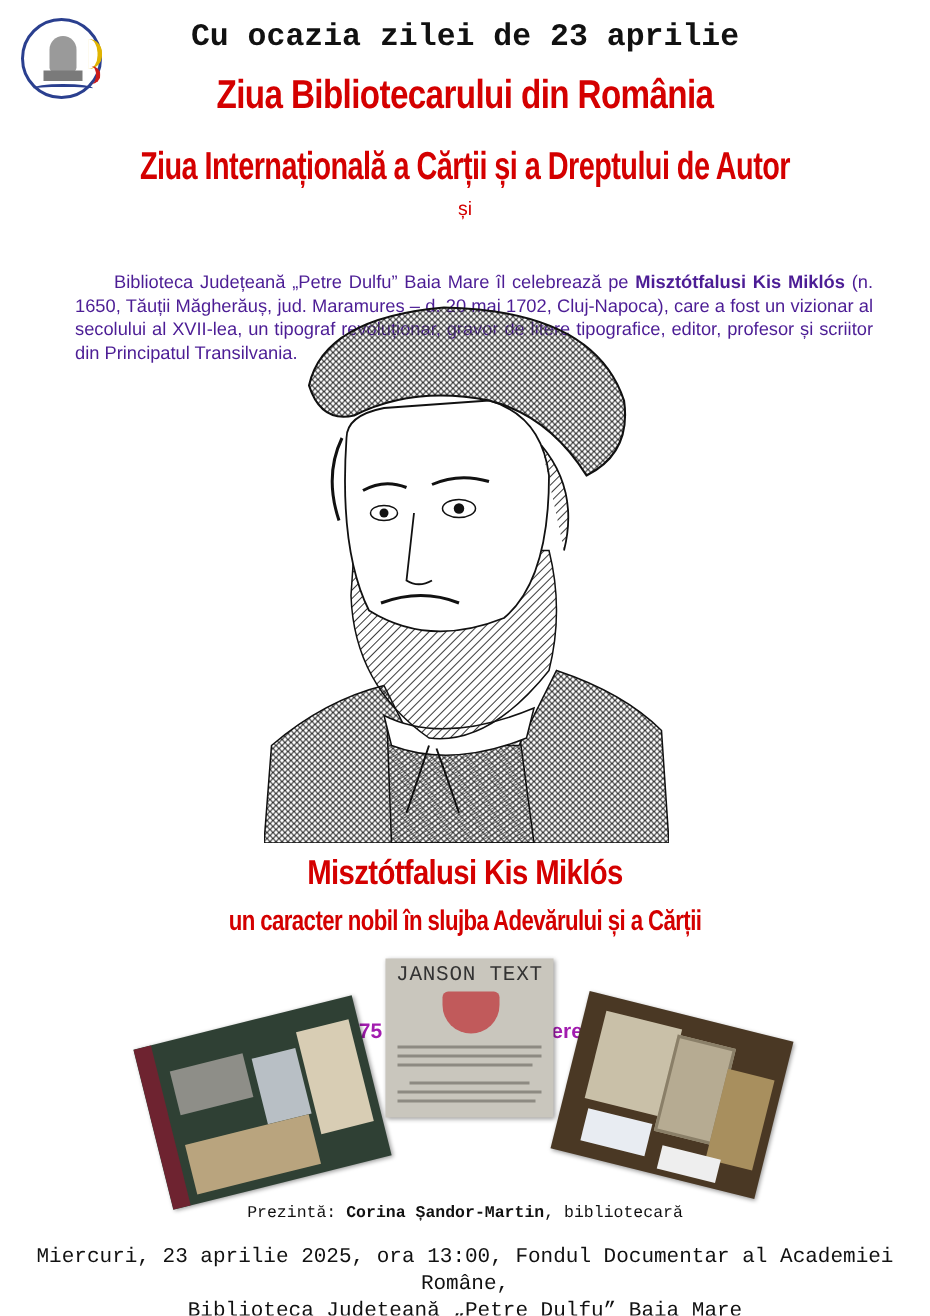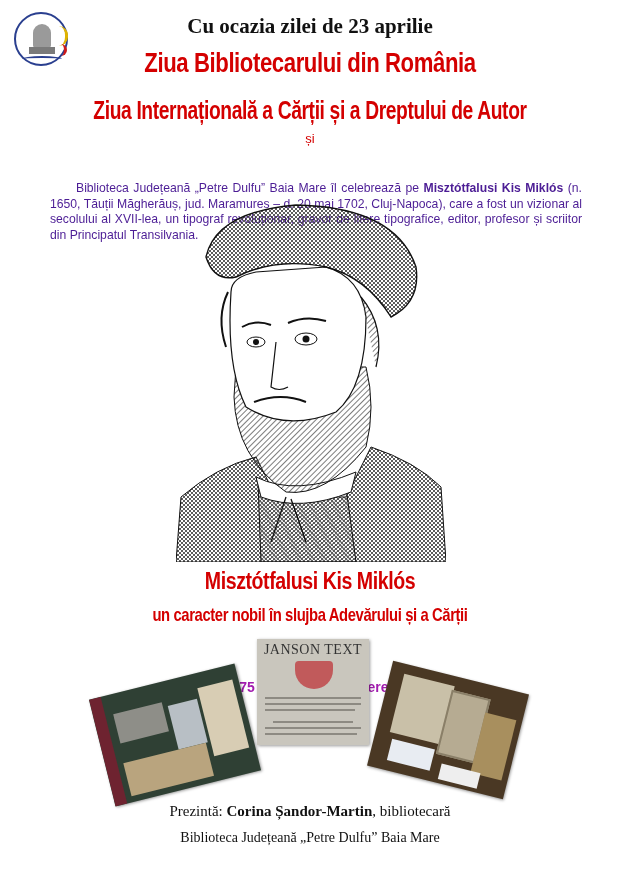--- a/index.html
+++ b/index.html
@@ -4,42 +4,42 @@
 <style>
   html, body { margin: 0; padding: 0; background: #ffffff; }
   body { width: 620px; height: 877px; position: relative; overflow: hidden; }
   .abs { position: absolute; }
   .logo { left: 14px; top: 12px; width: 54px; height: 54px; border-radius: 50%; border: 2px solid #2a3f8f; background: #fff; box-sizing: border-box; }
   .logo .bust { position: absolute; left: 17px; top: 10px; width: 18px; height: 24px; background: #9a9a9a; border-radius: 9px 9px 3px 3px; }
   .logo .base { position: absolute; left: 13px; top: 33px; width: 26px; height: 7px; background: #7a7a7a; }
   .logo .book { position: absolute; left: 6px; top: 42px; width: 40px; height: 4px; border-top: 2px solid #2a3f8f; border-radius: 50% 50% 0 0; }
   .logo .arc-y { position: absolute; right: -2px; top: 12px; width: 6px; height: 20px; border-right: 3px solid #e0b400; border-radius: 0 20px 20px 0; }
   .logo .arc-r { position: absolute; right: -1px; top: 30px; width: 6px; height: 12px; border-right: 3px solid #cc1a1a; border-radius: 0 20px 20px 0; }
-  .serif { font-family: Liberation Serif, serif; }
+  .serif { font-family: Liberation Mono, monospace; }
   .sans { font-family: "Liberation Sans", "DejaVu Sans", sans-serif; margin-top: 47px; }
   .cond { font-family: "Liberation Sans", "DejaVu Sans", sans-serif; font-weight: bold; transform-origin: center; }
   .center { left: 0; width: 620px; text-align: center; }
   .t-occasion { top: 14px; font-size: 21px; font-weight: bold; color: #111; }
   .t-red { color: #d40000; font-weight: 900; letter-spacing: -0.5px; }
   .t-h1 { top: 48px; font-size: 27px; transform: scaleX(0.82); }
   .t-si { top: 84px; font-size: 13px; color: #d40000; font-weight: normal; }
   .t-h2 { top: 95px; font-size: 26px; transform: scaleX(0.74); }
   .intro { left: 50px; top: 134px; width: 532px; font-size: 12.2px; line-height: 15.6px; color: #4c1d95; text-align: justify; text-indent: 26px; }
   .portrait { left: 176px; top: 197px; width: 270px; height: 365px; }
   .t-name { top: 568px; font-size: 23px; transform: scaleX(0.85); }
   .t-sub { top: 604px; font-size: 19px; transform: scaleX(0.78); }
   .t-years { top: 632px; font-size: 14px; font-weight: bold; color: #a21caf; }
   .photo { position: absolute; box-shadow: 1px 1px 3px rgba(0,0,0,0.4); overflow: hidden; }
   .photo1 { left: 100px; top: 680px; width: 150px; height: 110px; background: #2f4034; transform: rotate(-14deg); }
   .photo2 { left: 257px; top: 639px; width: 112px; height: 106px; background: #c9c6bd; }
   .photo3 { left: 378px; top: 676px; width: 140px; height: 108px; background: #4a3824; transform: rotate(14deg); }
   .janson { position: absolute; left: 0; top: 3px; width: 112px; text-align: center; font-size: 14px; color: #333; letter-spacing: 0.5px; }
   .fleur { position: absolute; left: 38px; top: 22px; width: 38px; height: 28px; background: #c0464a; border-radius: 4px 4px 20px 20px; opacity: 0.85; }
   .textline { position: absolute; left: 8px; height: 2px; background: #8d8a82; }
-  .p-prez { top: 803px; font-size: 15px; color: #111; }
+  .p-prez { top: 803px; font-size: 11px; color: #111; }
   .p-when { top: 829px; font-size: 14px; line-height: 18px; color: #111; }
   .inner-block { position: absolute; }
 </style>
 </head>
 <body>
 
 <div class="abs logo">
   <div class="bust"></div>
   <div class="base"></div>
   <div class="book"></div>
@@ -122,14 +122,15 @@
   <div class="inner-block" style="left:14px;top:10px;width:52px;height:60px;background:#c9c0a8;"></div>
   <div class="inner-block" style="left:64px;top:14px;width:36px;height:62px;background:#b6ab92;border:2px solid #8a7f68;"></div>
   <div class="inner-block" style="left:102px;top:28px;width:32px;height:62px;background:#a88f5e;"></div>
   <div class="inner-block" style="left:18px;top:76px;width:44px;height:22px;background:#e8ecf2;"></div>
   <div class="inner-block" style="left:72px;top:88px;width:40px;height:16px;background:#eeeeee;"></div>
 </div>
 
 <div class="abs center serif p-prez"><span>Prezintă: </span><b>Corina Șandor-Martin</b><span>, bibliotecară</span></div>
 
 <div class="abs center serif p-when">
+  <div>Miercuri, 23 aprilie 2025, ora 13:00, Fondul Documentar al Academiei Române,</div>
   <div>Biblioteca Județeană „Petre Dulfu” Baia Mare</div>
 </div>
 
 </body></html>

